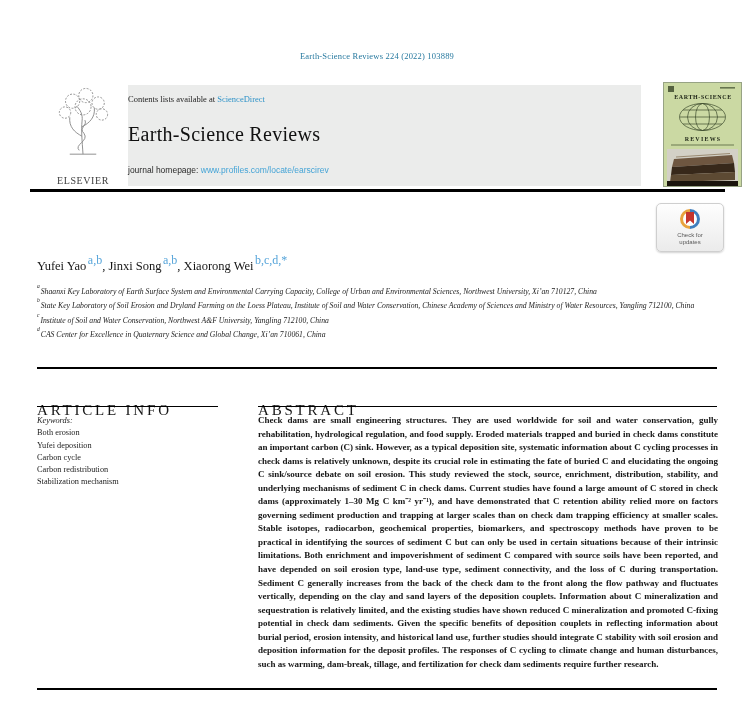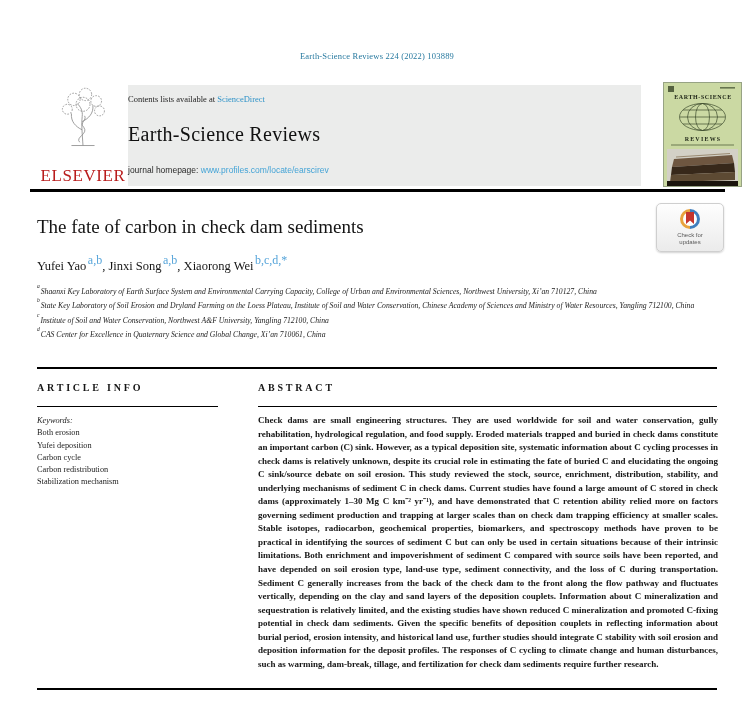--- a/index.html
+++ b/index.html
@@ -14,21 +14,21 @@
           display:flex;flex-direction:column;align-items:flex-start;justify-content:space-between;
           padding:9px 0 11px 0;box-sizing:border-box;}
   .contents-line{font-size:8.5px;color:#1e1e1e;}
   .link-blue{color:#2f93c8;text-decoration:none;cursor:pointer;}
   .journal-title{font-size:20px;color:#101010;letter-spacing:.3px;}
   .homepage-line{font-family:"Liberation Sans",sans-serif;font-size:8.5px;color:#2a2a2a;}
   .homepage-line .link-blue{color:#45a4d6;}
 
   .elsevier{position:absolute;left:37px;top:87px;width:92px;height:99px;
             display:flex;flex-direction:column;align-items:center;justify-content:flex-end;}
-  .elsevier-word{font-size:17px;color:#b91c1c;letter-spacing:.6px;margin-top:18px;}
+  .elsevier-word{font-size:10px;color:#404040;letter-spacing:.6px;margin-top:18px;}
 
   .cover{position:absolute;left:663px;top:82px;width:79px;height:105px;
          border:1px solid #97a384;box-sizing:border-box;background:#cbd9a3;}
 
   .rule-thick{position:absolute;left:30px;top:189px;width:695px;height:3px;background:#000;}
 
   .article-title{position:absolute;left:37px;top:216px;font-size:19px;color:#131313;}
 
   .check-badge{position:absolute;left:656px;top:203px;width:66px;height:47px;
                background:linear-gradient(#fefefe,#ebebeb);border:1px solid #cfcfcf;border-radius:5px;
@@ -44,21 +44,21 @@
               color:#5a5a5a;text-align:center;margin-top:3px;}
 
   .authors{position:absolute;left:37px;top:254px;font-size:12.5px;color:#161616;}
   .authors sup{font-size:12px;color:#57a5da;position:relative;top:-1px;margin-left:1.5px;}
 
   .affils{position:absolute;left:37px;top:283px;width:684px;font-size:7.7px;font-style:italic;
           color:#222;line-height:10.8px;}
   .affils sup{font-size:5.5px;position:relative;top:-2px;margin-right:1px;}
 
   .rule-info-top{position:absolute;left:37px;top:367px;width:680px;height:1.5px;background:#000;}
-  .sec-heading{position:absolute;top:382px;font-size:10px;letter-spacing:2.8px;color:#161616;font-weight:bold;}
+  .sec-heading{position:absolute;top:402px;font-size:15px;letter-spacing:2.8px;color:#161616;}
   .h-info{left:37px;}
   .h-abs{left:258px;}
   .rule-under-info{position:absolute;left:37px;top:406px;width:181px;height:1.2px;background:#000;}
   .rule-under-abs{position:absolute;left:258px;top:406px;width:459px;height:1.2px;background:#000;}
 
   .keywords{position:absolute;left:37px;top:415px;font-size:8.3px;line-height:12.3px;color:#222;}
   .kw-label{font-style:italic;}
 
   .abstract-text{position:absolute;left:258px;top:414px;width:460px;font-size:9px;
                  line-height:13.55px;text-align:justify;color:#161616;font-weight:bold;}
@@ -121,21 +121,20 @@
       <path d="M10 76 L68 72 L70 80 L8 84 Z" fill="#6e5640"></path>
       <path d="M8 84 L70 80 L71 89 L7 92 Z" fill="#37281a"></path>
       <path d="M7 92 L71 89 L71 97 L6 99 Z" fill="#5d4a33"></path>
       <rect x="3" y="98" width="71" height="5" fill="#1a140c"></rect>
       <path d="M12 74 L66 70.5" stroke="#9a8a72" stroke-width="1" fill="none"></path>
     </svg>
   </div>
 
   <div class="rule-thick"></div>
 
-  <div class="article-title">The fate of carbon in check dam sediments</div>
 
   <div class="check-badge">
     <div class="cm-ring">
       <div class="cm-book"></div>
     </div>
     <div class="check-text">
       <div>Check for</div>
       <div>updates</div>
     </div>
   </div>

